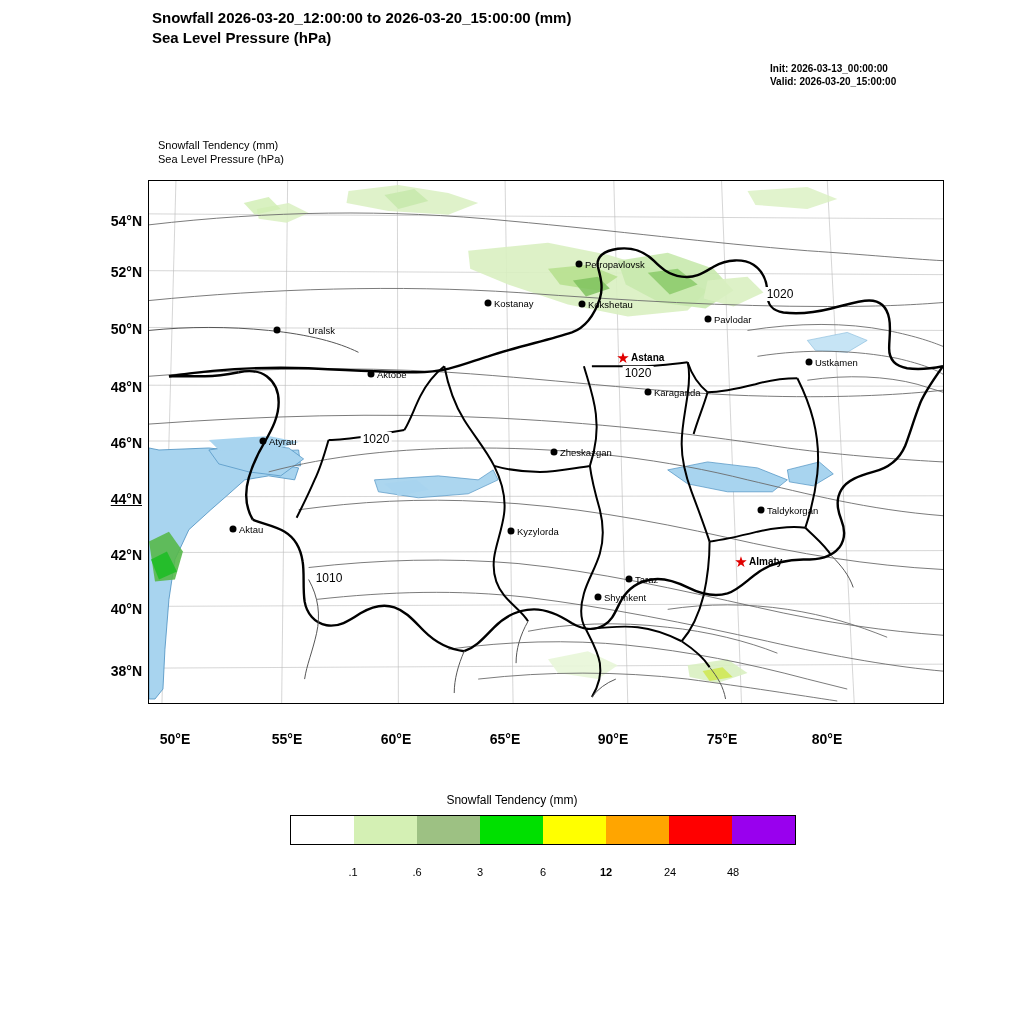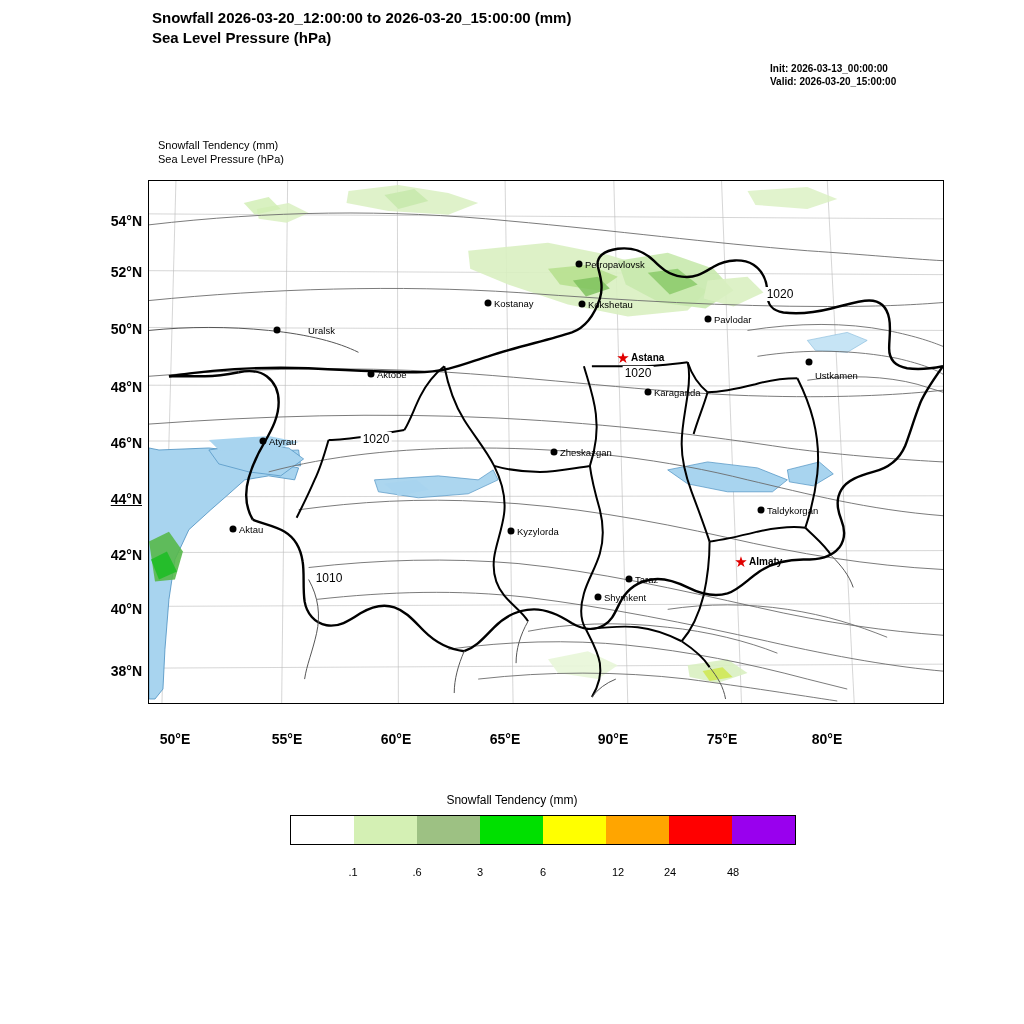--- a/index.html
+++ b/index.html
@@ -232,21 +232,21 @@
   <div class="city-dot" style="left:433px;top:123px;"></div>
   <div class="city-name" style="left:439px;top:123px;">Kokshetau</div>
 
   <div class="city-dot" style="left:559px;top:138px;"></div>
   <div class="city-name" style="left:565px;top:138px;">Pavlodar</div>
 
   <div class="city-dot" style="left:128px;top:149px;"></div>
   <div class="city-name" style="left:134px;top:149px;margin-left:25px;">Uralsk</div>
 
   <div class="city-dot" style="left:660px;top:181px;"></div>
-  <div class="city-name" style="left:666px;top:194px;">Ustkamen</div>
+  <div class="city-name" style="left:666px;top:181px;">Ustkamen</div>
 
   <div class="city-dot" style="left:222px;top:193px;"></div>
   <div class="city-name" style="left:228px;top:193px;">Aktobe</div>
 
   <div class="city-dot" style="left:499px;top:211px;"></div>
   <div class="city-name" style="left:505px;top:211px;">Karaganda</div>
 
   <div class="city-dot" style="left:114px;top:260px;"></div>
   <div class="city-name" style="left:120px;top:260px;">Atyrau</div>
 
@@ -286,16 +286,16 @@
   <div style="background:#ffa500"></div>
   <div style="background:#ff0000"></div>
   <div style="background:#9900ee"></div>
 </div>
 
 <div class="cb-ticks">
   <div class="cb-tick" style="left:63px;">.1</div>
   <div class="cb-tick" style="left:127px;">.6</div>
   <div class="cb-tick" style="left:190px;">3</div>
   <div class="cb-tick" style="left:253px;">6</div>
-  <div class="cb-tick" style="left:328px;">12</div>
+  <div class="cb-tick" style="left:316px;font-weight:bold;">12</div>
   <div class="cb-tick" style="left:380px;">24</div>
   <div class="cb-tick" style="left:443px;">48</div>
 </div>
 
 </body></html>

